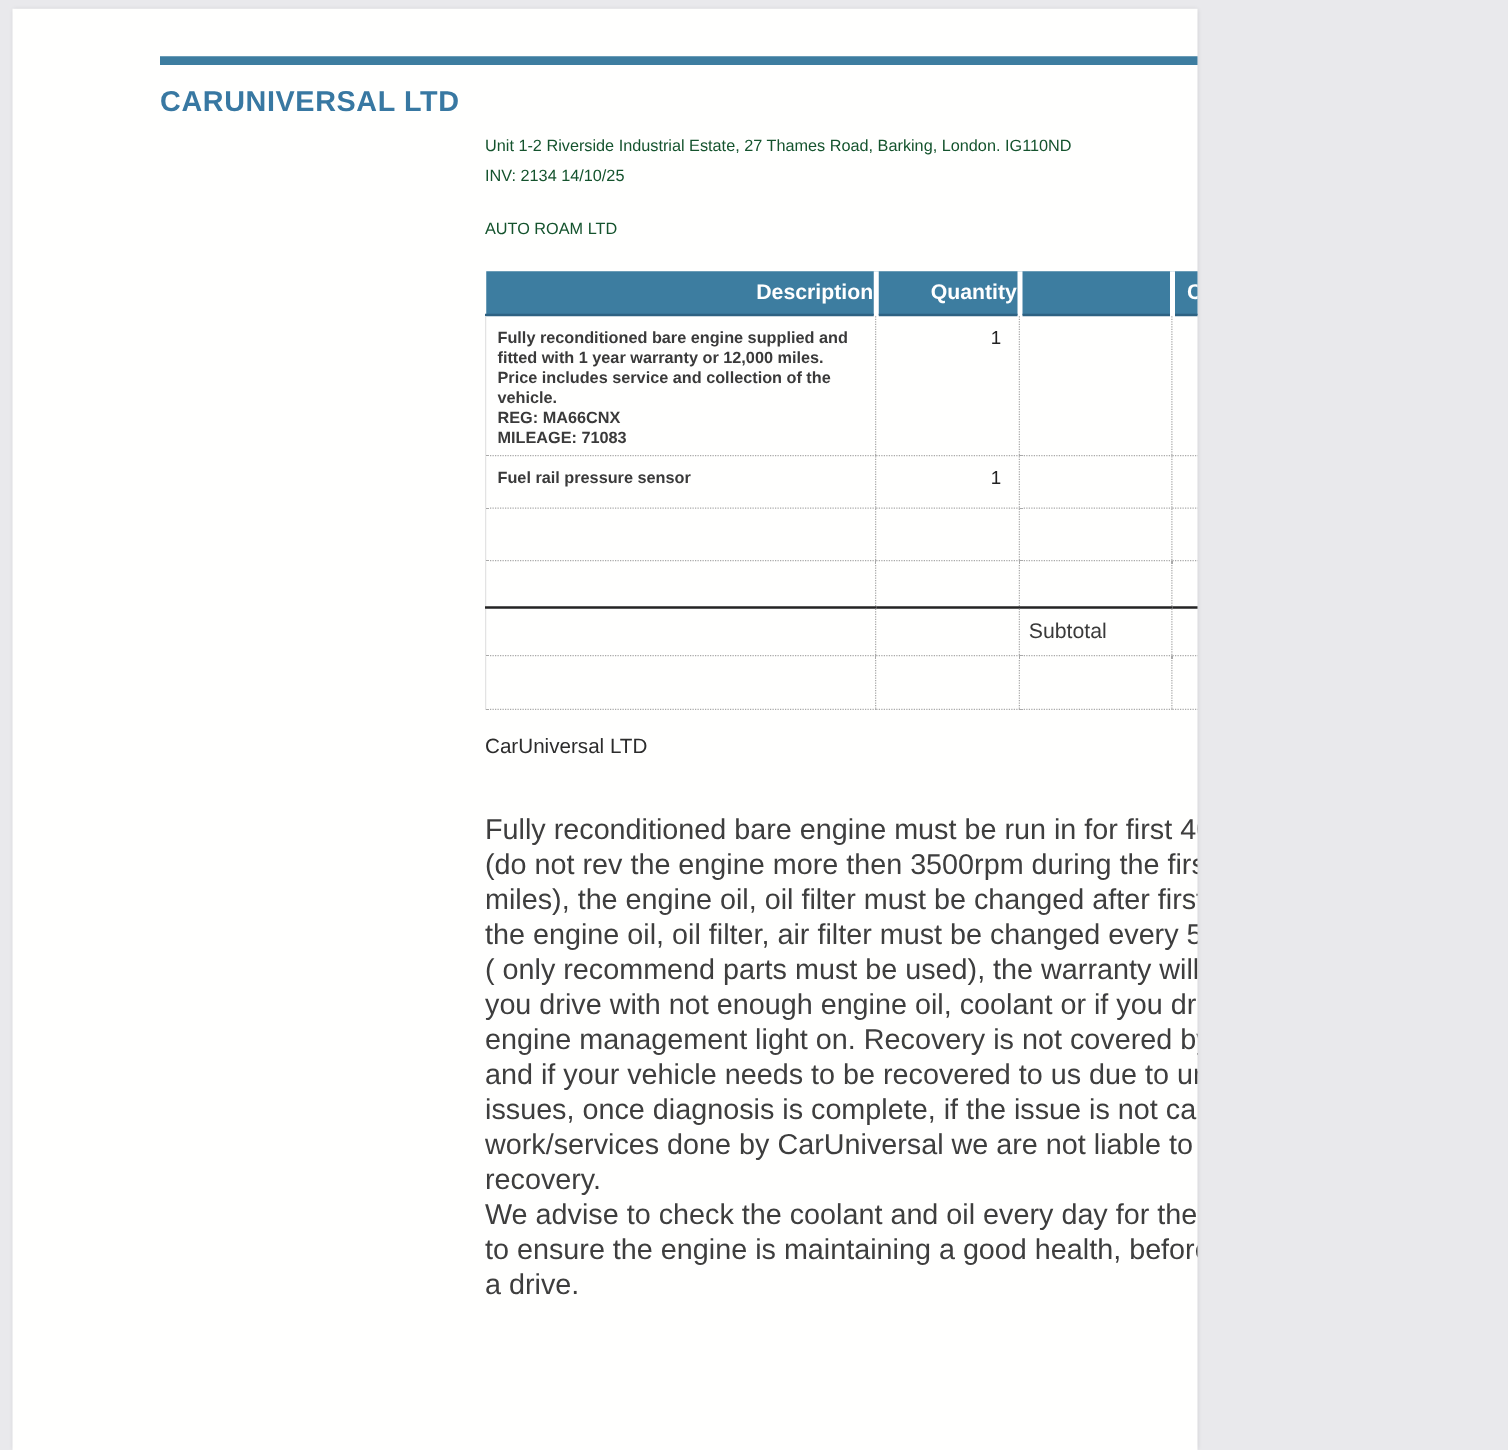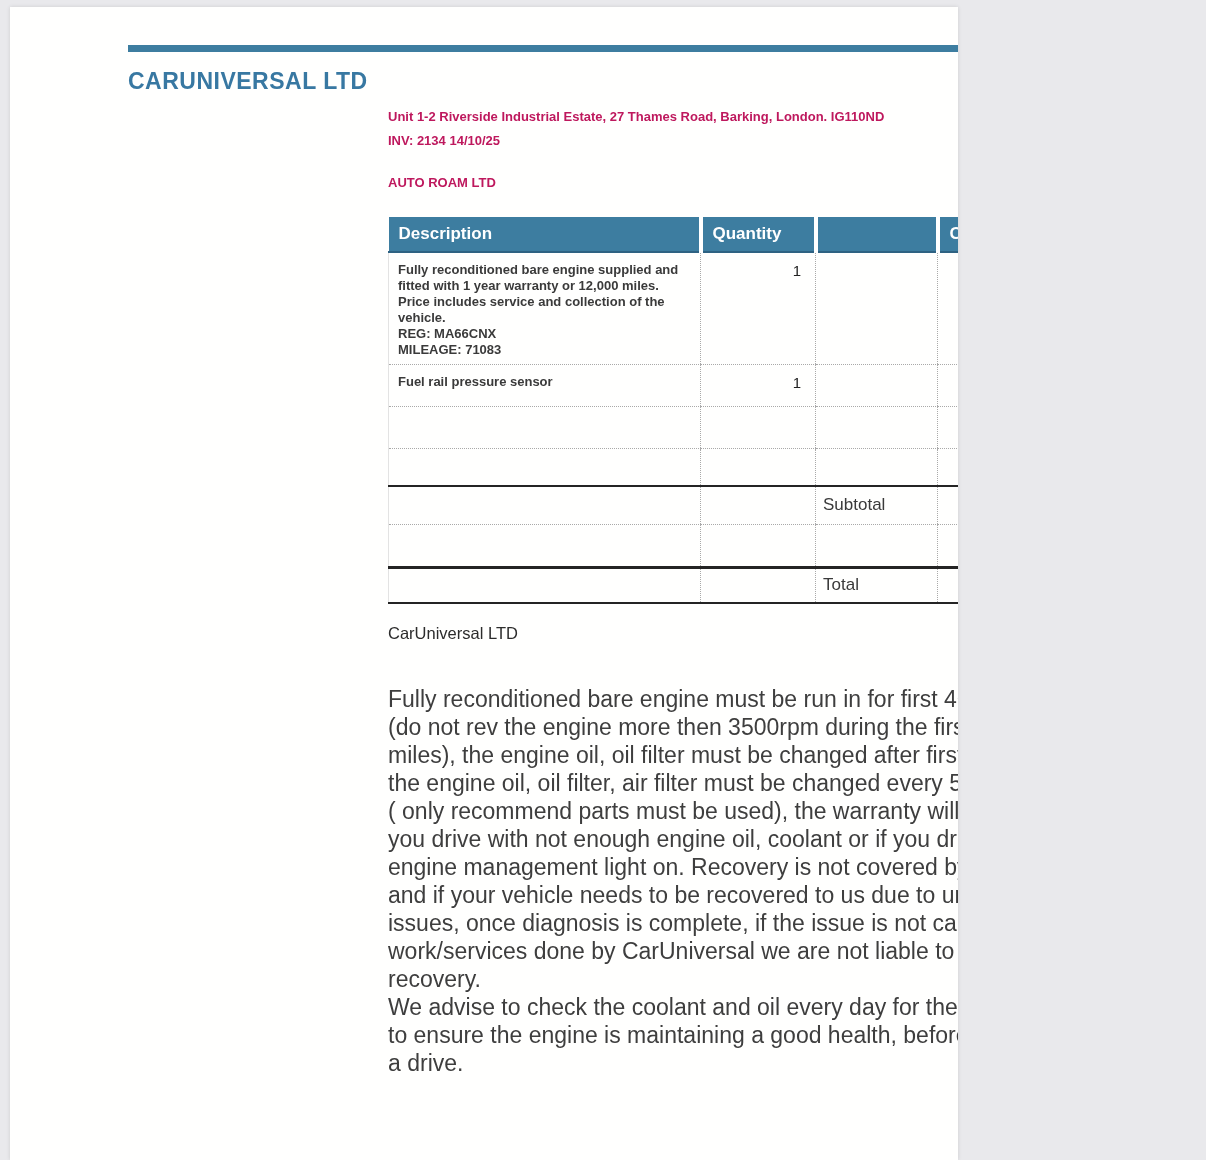--- a/index.html
+++ b/index.html
@@ -31,23 +31,22 @@
     letter-spacing: 0.5px;
     color: #3878a2;
   }
   .main {
     position: absolute;
     left: 378px; top: 95px;
     width: 691px;
   }
   .meta-line {
     font-size: 13px;
-    color: #be185d;
+    color: #14532d;
     line-height: 16px;
-    font-weight: bold;
   }
   .address { margin-top: 7px; }
   .inv     { margin-top: 8px; }
   .customer{ margin-top: 26px; }
 
   table.invoice {
     margin-top: 26px;
     width: 691px;
     border-collapse: collapse;
     table-layout: fixed;
@@ -56,21 +55,21 @@
     background: #3d7da0;
     color: #ffffff;
     font-size: 17px;
     font-weight: bold;
     text-align: left;
     height: 35px;
     padding: 0 0 0 10px;
     vertical-align: middle;
     border-bottom: 2px solid #2e6282;
   }
-  th.gap { border-right: 4px solid #ffffff; }
+  th.gap { border-right: 4px solid #ffffff; text-align: right; }
 
   td {
     font-size: 13px;
     color: #3a3a3a;
     vertical-align: top;
     border-bottom: 1px dotted #a9a9a9;
   }
   td.c2, td.c3, td.c4 { border-left: 1px dotted #a9a9a9; }
   td.c1 { border-left: 1px solid #e3e3e3; padding: 9px 8px 6px 9px; line-height: 16px; white-space: pre-line; font-weight: bold; }
   td.c4 { border-right: 6px solid #c2410c; text-align: right; padding: 10px 8px 0 0; font-size: 13.5px; }
@@ -170,26 +169,20 @@
           <td class="c2"></td>
           <td class="c3">Subtotal</td>
           <td class="c4">£4,020.00</td>
         </tr>
         <tr class="r-empty-mid">
           <td class="c1"></td>
           <td class="c2"></td>
           <td class="c3"></td>
           <td class="c4"></td>
         </tr>
-        <tr class="r-summary r-total">
-          <td class="c1"></td>
-          <td class="c2"></td>
-          <td class="c3">Total</td>
-          <td class="c4">£4,020.00</td>
-        </tr>
       </tbody>
     </table>
 
     <div class="footer-block">
       <div>CarUniversal LTD</div>
     </div>
 
     <div class="terms">
       <p>Fully reconditioned bare engine must be run in for first 400 miles, (do not rev the engine more then 3500rpm during the first 400 miles), the engine oil, oil filter must be changed after first 400 miles the engine oil, oil filter, air filter must be changed every 5.000 miles ( only recommend parts must be used), the warranty will be void if you drive with not enough engine oil, coolant or if you drive with engine management light on. Recovery is not covered by warranty and if your vehicle needs to be recovered to us due to unknown issues, once diagnosis is complete, if the issue is not caused by work/services done by CarUniversal we are not liable to pay recovery.</p>
       <p>We advise to check the coolant and oil every day for the first week to ensure the engine is maintaining a good health, before and after a drive.</p>

